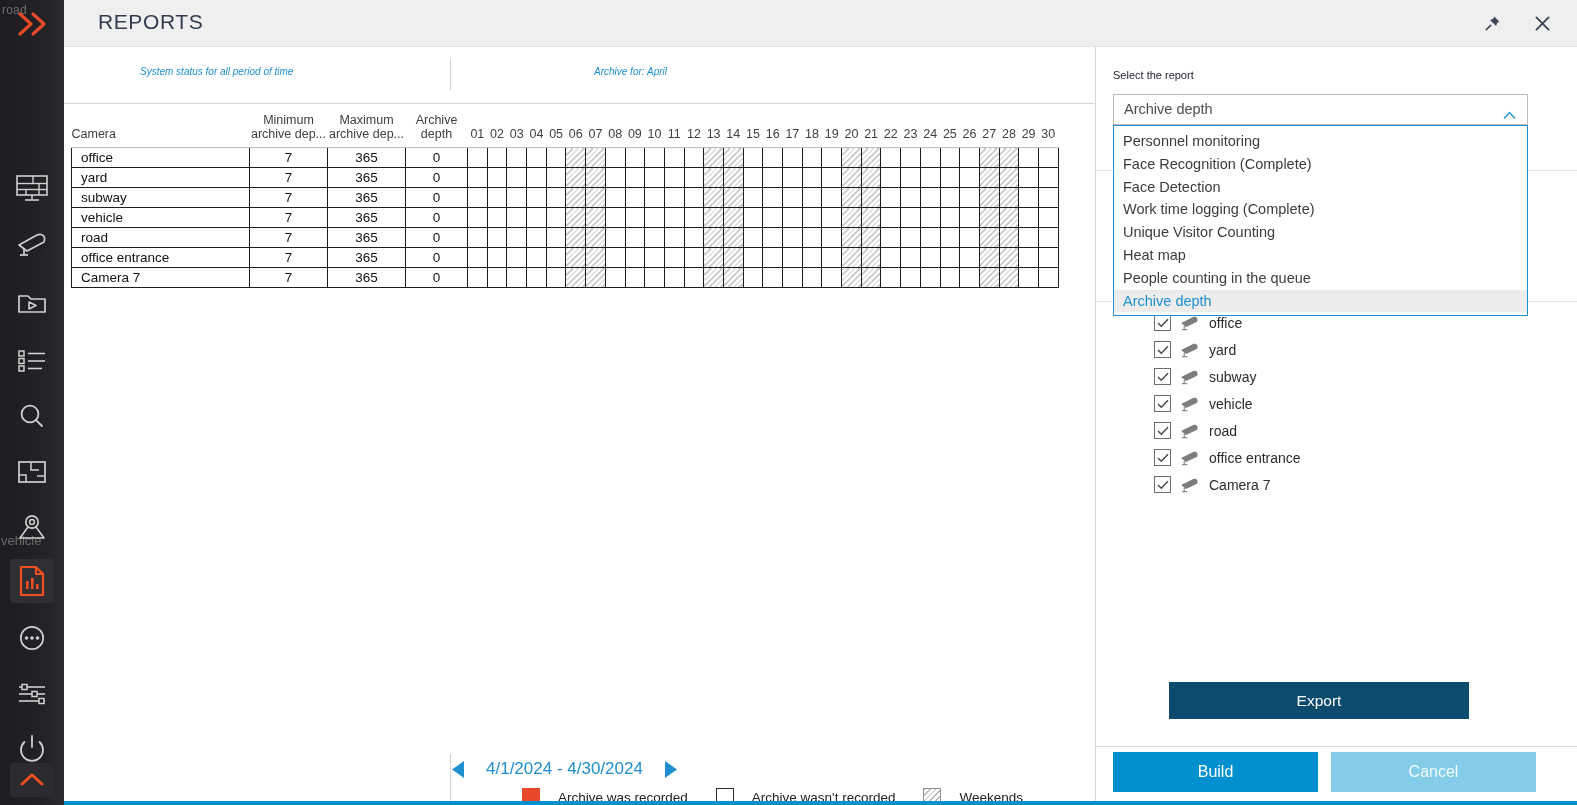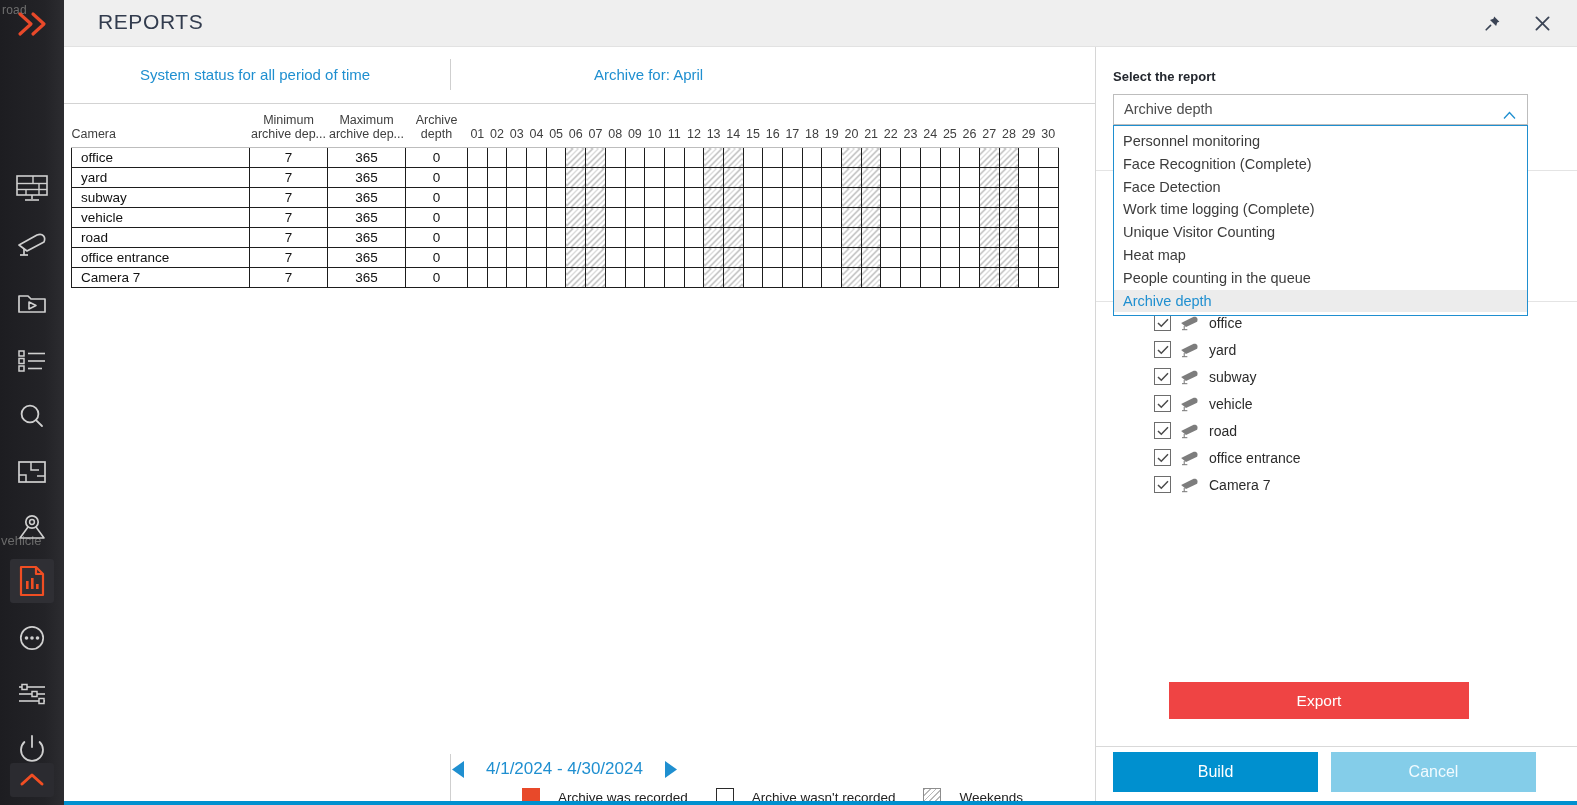--- a/index.html
+++ b/index.html
@@ -66,22 +66,23 @@
 
   
   .report-area{
     position:absolute; left:0; top:47px; width:1031px; height:758px;
     background:#fff;
   }
   .tabs{
     position:absolute; left:0; top:0; width:1031px; height:57px;
   }
   .tab{
-    position:absolute; top:19px; font-size:15px; color:#1f8fd0; cursor:pointer;
+    position:absolute; top:19px; font-size:10px; color:#1f8fd0; cursor:pointer;
     white-space:nowrap;
+    font-style:italic;
   }
   .tab-0{ left:76px; }
   .tab-1{ left:530px; }
   .tab-sep{
     position:absolute; left:386px; top:12px; width:1px; height:31px;
     background:#cfcfcf;
   }
   .tabs-underline{
     position:absolute; left:0; top:56px; width:1031px; height:1px; background:#d3d3d3;
   }
@@ -138,21 +139,21 @@
   .legend-gap{ width:10px; }
 
   
   .vsep{
     position:absolute; left:1031px; top:47px; width:1px; height:758px; background:#d6d6d6;
   }
   .rpanel{
     position:absolute; left:1032px; top:47px; width:481px; height:758px; background:#fff;
   }
   .rp-label{
-    position:absolute; left:17px; top:22px; font-size:13px; font-weight:bold; color:#23272e;
+    position:absolute; left:17px; top:22px; font-size:11px; font-weight:normal; color:#23272e;
   }
   .combo{
     position:absolute; left:17px; top:47px; width:415px; height:31px;
     border:1px solid #bdbdbd; background:#fff; cursor:pointer;
   }
   .combo-val{
     position:absolute; left:10px; top:6px; font-size:14.5px; color:#4d4d4d;
   }
   .combo-chev{ position:absolute; right:11px; top:11px; }
 
@@ -177,21 +178,21 @@
   }
   .cbx{
     width:17px; height:17px; border:1.2px solid #6d6d6d; background:#fff;
     display:flex;align-items:center;justify-content:center; cursor:pointer; flex:0 0 auto;
   }
   .camicon{ width:22px; height:16px; flex:0 0 auto; }
   .camname{ font-size:14px; color:#2b2b2b; }
 
   .export-btn{
     position:absolute; left:73px; top:635px; width:300px; height:37px;
-    background:#ef4444; color:#fff; border:none; font-size:15.5px;
+    background:#0c4a6e; color:#fff; border:none; font-size:15.5px;
     font-family:"Liberation Sans", sans-serif; cursor:pointer;
   }
   .btnbar-sep{
     position:absolute; left:0; top:699px; width:481px; height:1px; background:#d9d9d9;
   }
   .build-btn{
     position:absolute; left:17px; top:705px; width:205px; height:40px;
     background:#0090cf; color:#fff; border:none; font-size:16px;
     font-family:"Liberation Sans", sans-serif; cursor:pointer;
   }

